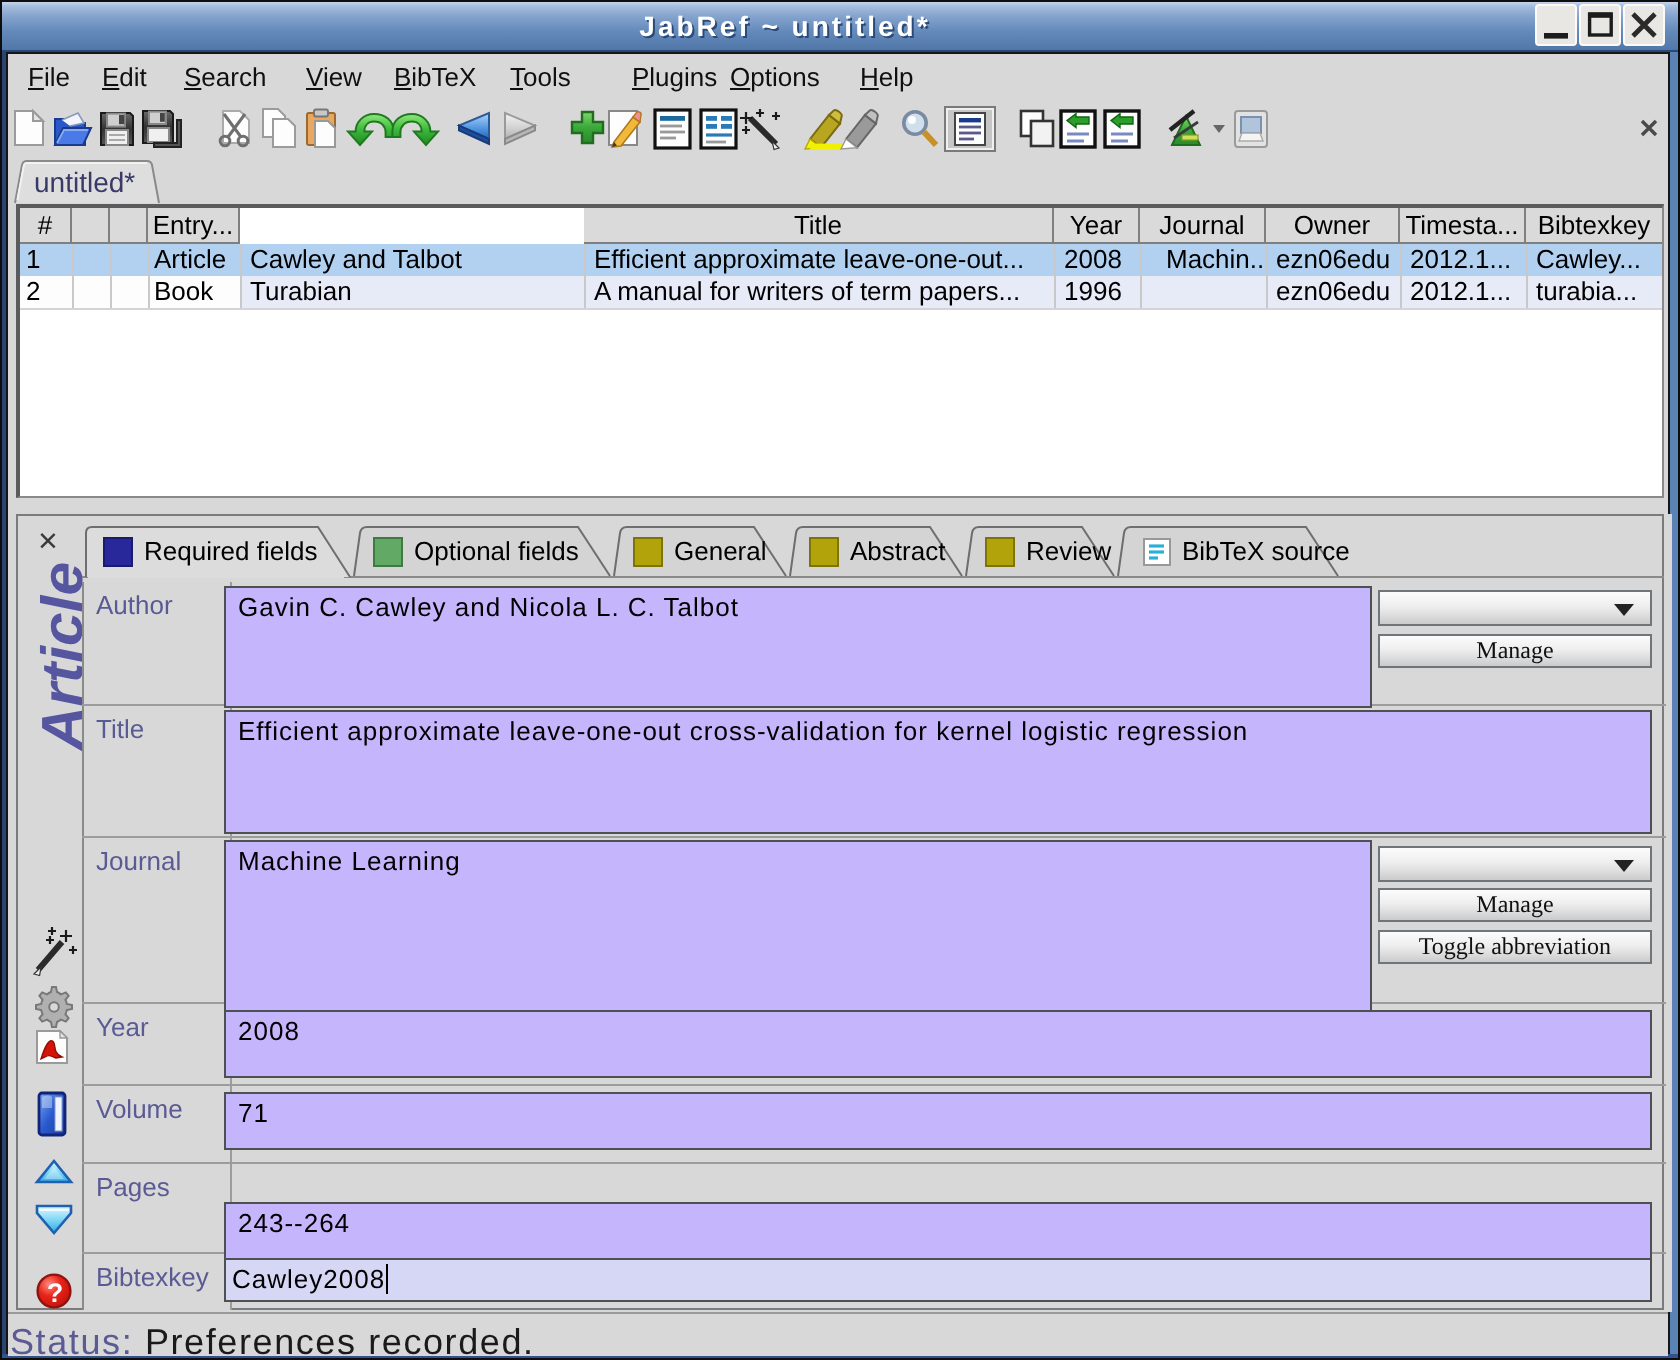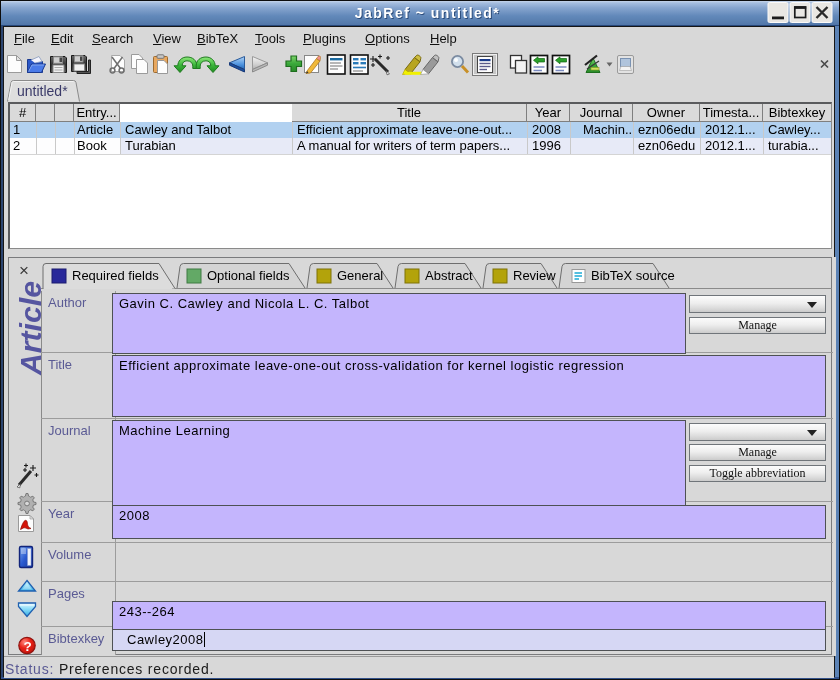--- a/index.html
+++ b/index.html
@@ -6,36 +6,36 @@
 html,body { width:840px; height:680px; overflow:hidden; }
 body { font-family:"Liberation Sans", sans-serif; }
 #win { position:absolute; top:0; left:0; width:840px; height:680px; background:#0d0d0d; }
 #frameL { position:absolute; top:24px; left:1px; width:2px; height:655px; background:#2c4570; }
 #frameR { position:absolute; top:24px; left:835px; width:4px; height:655px; background:#5b82b5; }
 #frameB { position:absolute; top:677px; left:1px; width:838px; height:2px; background:#33518a; }
 #titlebar { position:absolute; top:1px; left:1px; width:838px; height:25px;
   background:linear-gradient(to bottom,#c6d5ea 0%,#a6bedf 8%,#87a5ce 28%,#6289ba 62%,#577dae 88%,#5176a9 100%);
   border-bottom:1px solid #27487b; }
 #title { position:absolute; top:4px; left:0; width:783px; text-align:center; color:#fff;
-  font-size:14px; font-weight:bold; letter-spacing:1.5px; text-shadow:1px 1px 0 #2a4a78;margin-left:35px; }
+  font-size:14px; font-weight:bold; letter-spacing:1.5px; text-shadow:1px 1px 0 #2a4a78; }
 #client { position:absolute; top:26px; left:3px; width:832px; height:651px; background:#d8d8d8; border:1px solid #161616; }
 #menubar { position:absolute; top:0px; left:0; width:830px; height:24px; background:#d8d8d8; font-size:13px; color:#101010; }
 .menu { position:absolute; top:4px; }
 #toolbar { position:absolute; top:24px; left:0; width:830px; height:27px; background:#d8d8d8; }
 #toolbar svg { position:absolute; left:-3px; top:0; }
 #tabstrip { position:absolute; top:51px; left:0; width:830px; height:24px; background:#d8d8d8; }
 #tablebox { position:absolute; top:75px; left:4px; width:824px; height:147px; background:#fff; border:2px solid #5a5b5d; border-right:1px solid #8a8a8a; border-bottom:1px solid #8a8a8a; }
 .hcell { position:absolute; top:0; height:18px; background:#dadada; border-right:1px solid #7f7f7f; border-bottom:1px solid #7f7f7f; font-size:13px; color:#000; text-align:center; line-height:17px; overflow:hidden; white-space:nowrap; }
 .dcell { position:absolute; font-size:13px; color:#000; line-height:16px; padding-left:3px; overflow:hidden; white-space:nowrap; }
 #editor { position:absolute; top:230px; left:0px; width:832px; height:399px; background:#d8d8d8; }
 .flabel { position:absolute; left:37px; width:75px; background:#d8d8d8; border-left:1px solid #8a8a8a; border-right:1px solid #9c9c9c; font-size:13px; color:#5a5a94; padding:4px 0 0 6px; }
 .finput { position:absolute; background:#c4b5fd; border:1px solid #4e5154; font-size:13px; color:#000; padding:2px 0 0 6px; letter-spacing:0.5px; }
 .rowline { position:absolute; left:37px; width:792px; height:1px; background:#9c9c9c; }
 .btn { position:absolute; left:685px; width:137px; height:17px; background:linear-gradient(to bottom,#fcfcfc,#eee 45%,#dcdcdc 75%,#cbcbcb); border:1px solid #70757a; font-size:12px; text-align:center; color:#111; line-height:15px;font-family:Liberation Serif, serif; }
-#statusbar { position:absolute; top:629px; left:0; width:830px; height:22px; background:#d8d8d8; border-top:1px solid #9a9a9a; font-size:14px; color:#1a1a1a; letter-spacing:0.8px; padding:4px 0 0 1px; }
+#statusbar { position:absolute; top:629px; left:0; width:830px; height:22px; background:#d8d8d8; border-top:1px solid #9a9a9a; font-size:18px; color:#1a1a1a; letter-spacing:0.8px; padding:4px 0 0 1px; }
 u { text-decoration:underline; text-underline-offset:1px; }
 .vsep { position:absolute; width:1px; background:#c9c9c9; }
 </style>
 </head>
 <body>
 <div id="win">
 <div id="frameL"></div>
     <div id="frameR"></div>
     <div id="frameB"></div>
 <div id="titlebar">
@@ -51,21 +51,21 @@
   <path d="M50.5 6 L61.5 17 M61.5 6 L50.5 17" stroke="#2a2a2a" stroke-width="2.4"></path>
 </svg>
 <div id="client">
   <div id="menubar">
     <span class="menu" style="left:10px"><u>F</u>ile</span>
     <span class="menu" style="left:47px"><u>E</u>dit</span>
     <span class="menu" style="left:88px"><u>S</u>earch</span>
     <span class="menu" style="left:149px"><u>V</u>iew</span>
     <span class="menu" style="left:193px"><u>B</u>ibTeX</span>
     <span class="menu" style="left:251px"><u>T</u>ools</span>
-    <span class="menu" style="left:299px"><u>P</u>lugins</span>
+    <span class="menu" style="left:312px"><u>P</u>lugins</span>
     <span class="menu" style="left:361px"><u>O</u>ptions</span>
     <span class="menu" style="left:426px"><u>H</u>elp</span>
   </div>
   <div id="toolbar">
   <svg width="830" height="27" viewBox="0 0 830 27">
     <defs>
       <linearGradient id="gFloppy" x1="0" y1="0" x2="0" y2="1">
               <stop offset="0" stop-color="#6a6a6a"></stop>
               <stop offset="0.5" stop-color="#333"></stop>
               <stop offset="1" stop-color="#555"></stop>
@@ -416,22 +416,23 @@
     <div class="rowline" style="top:161px"></div>
     <div class="rowline" style="top:244px"></div>
     <div class="rowline" style="top:285px"></div>
     <div class="rowline" style="top:324px"></div>
     <div class="rowline" style="top:369px"></div>
 
     <div class="finput" style="top:36px;left:108px;width:574px;height:61px">Gavin C. Cawley and Nicola L. C. Talbot</div>
     <div class="finput" style="top:98px;left:108px;width:714px;height:62px">Efficient approximate leave-one-out cross-validation for kernel logistic regression</div>
     <div class="finput" style="top:163px;left:108px;width:574px;height:98px">Machine Learning</div>
     <div class="finput" style="top:248px;left:108px;width:714px;height:34px">2008</div>
+    <div class="finput" style="top:289px;left:108px;width:714px;height:29px">71</div>
     <div class="finput" style="top:344px;left:108px;width:714px;height:37px">243--264</div>
-    <div class="finput" style="top:372px;left:108px;width:714px;height:22px;background:#d6d7f4;padding-left:14px">Cawley2008<span style="border-left:1px solid #000;margin-left:0px"></span></div>
+    <div class="finput" style="top:372px;left:108px;width:714px;height:22px;background:#d6d7f4;padding-left:3px">Cawley2008<span style="border-left:1px solid #000;margin-left:0px"></span></div>
 
     <div class="btn" style="top:38px;height:18px;background:linear-gradient(to bottom,#fcfcfc,#eee 45%,#dcdcdc 75%,#cbcbcb)">
           <span style="position:absolute;right:8px;top:6px;width:0;height:0;border-left:5px solid transparent;border-right:5px solid transparent;border-top:6px solid #222"></span>
         </div>
     <div class="btn" style="top:60px">Manage</div>
     <div class="btn" style="top:166px;height:18px">
           <span style="position:absolute;right:8px;top:6px;width:0;height:0;border-left:5px solid transparent;border-right:5px solid transparent;border-top:6px solid #222"></span>
         </div>
     <div class="btn" style="top:187px">Manage</div>
     <div class="btn" style="top:208px">Toggle abbreviation</div>

